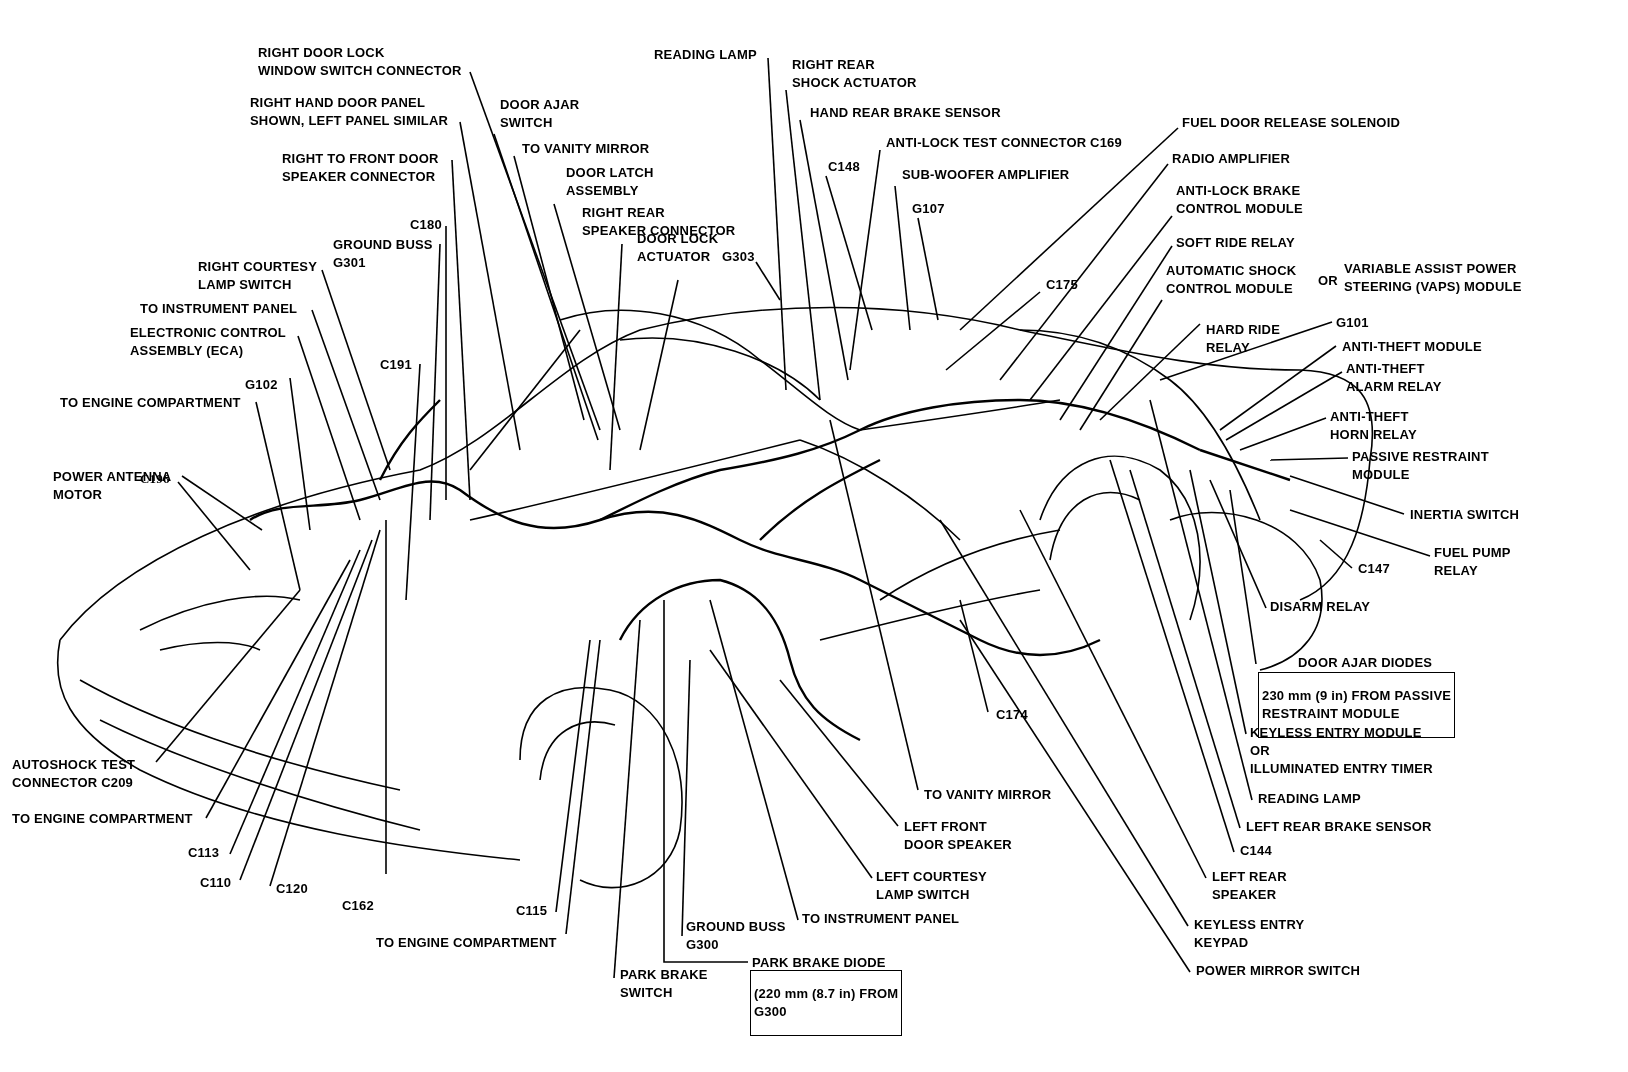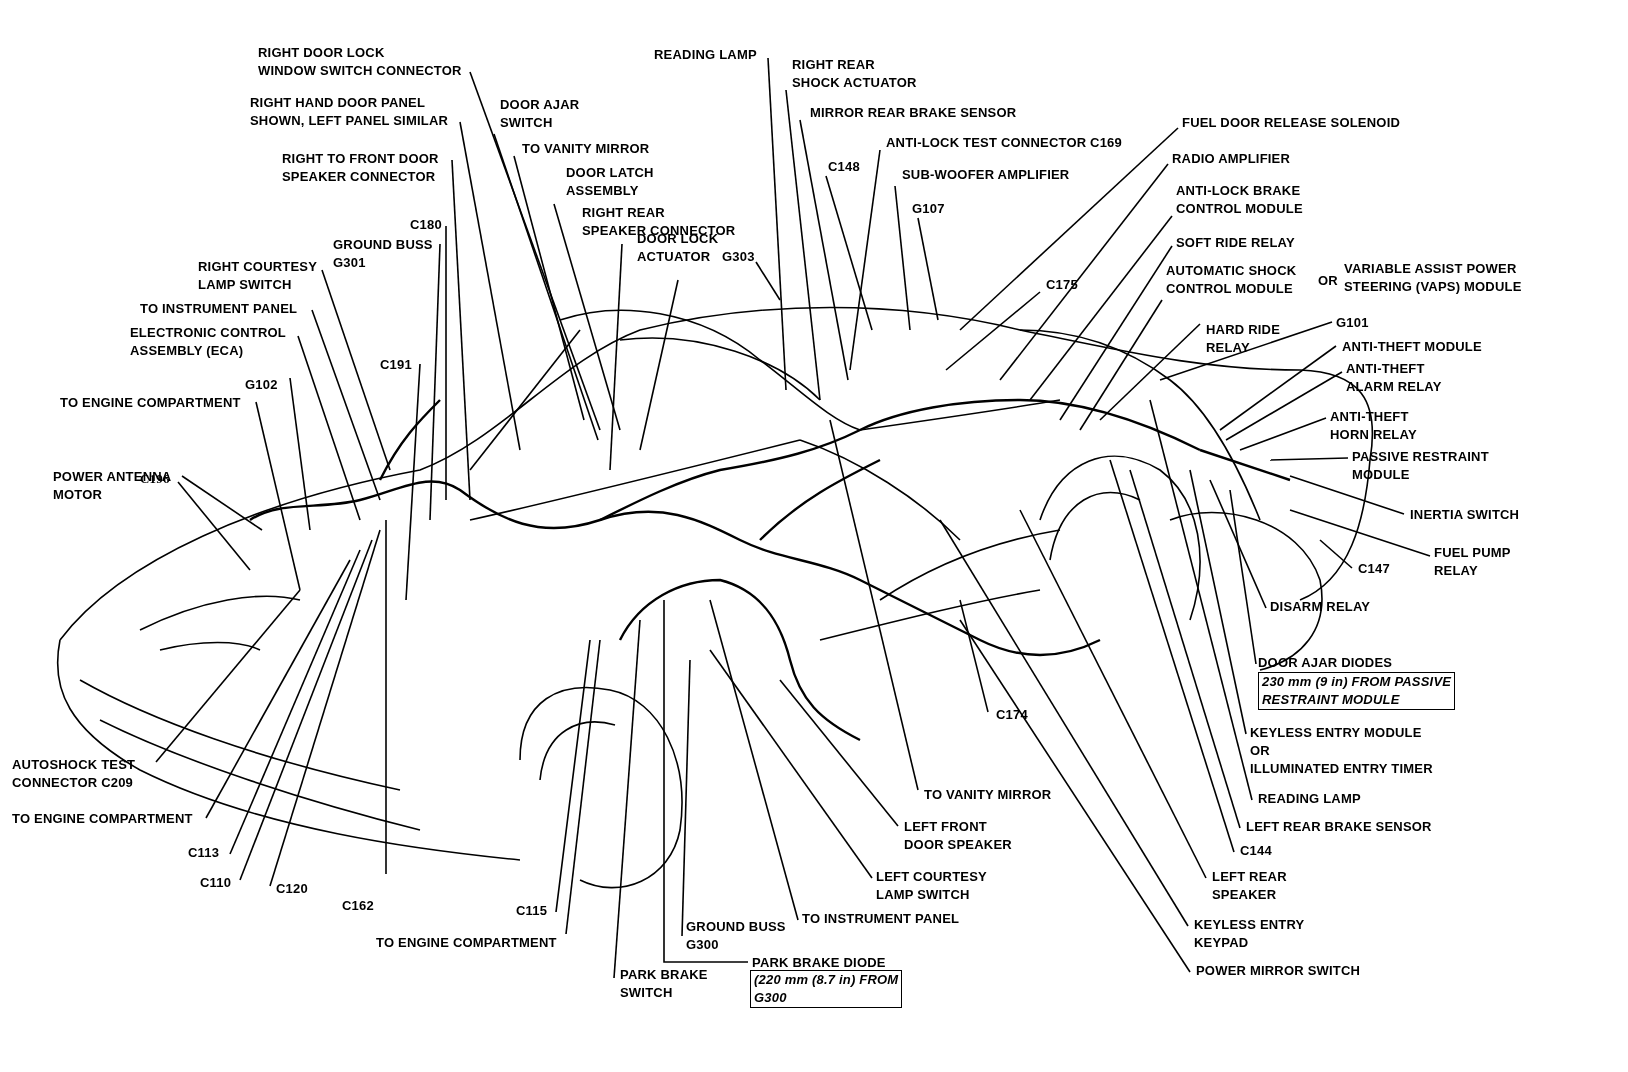--- a/index.html
+++ b/index.html
@@ -1,20 +1,20 @@
 <!DOCTYPE html>
 <html><head>
 <meta charset="utf-8">
 <style>
   html, body { margin:0; padding:0; background:#ffffff; }
   body { width:1628px; height:1072px; position:relative; overflow:hidden; font-family:"Liberation Sans", sans-serif; }
   #diagram { position:absolute; left:0; top:0; width:1628px; height:1072px; }
   .lbl { position:absolute; font-family:"Liberation Sans", sans-serif; font-weight:bold; font-size:13px; line-height:18px; color:#000; white-space:nowrap; letter-spacing:0.2px; }
   .lbl .ln { display:block; }
-  .boxed { border:1.5px solid #000; padding:0 3px; display:inline-block;font-style:italic; }
+  .boxed { border:1.5px solid #000; padding:14px 3px; display:inline-block; }
   svg line, svg polyline, svg path { stroke:#000; fill:none; }
 </style>
 </head>
 <body>
 
 <div id="diagram">
   <svg id="art" width="1628" height="1072" viewBox="0 0 1628 1072" xmlns="http://www.w3.org/2000/svg">
     <g stroke-width="1.6">
       <path d="M60 640 C120 560 260 500 420 470 C500 440 560 360 640 330 C760 300 900 300 1020 330 C1120 350 1200 370 1300 370 C1360 372 1380 400 1370 460 C1365 520 1350 580 1300 600"></path>
       <path d="M60 640 C50 690 70 730 140 770 C260 830 420 850 520 860"></path>
@@ -130,21 +130,21 @@
       <div class="lbl" style="left: 140px; top: 470px; font-family: Liberation Serif, serif;"><span><span class="ln">C196</span></span></div>
       <div class="lbl" style="left: 53px; top: 468px;"><span><span class="ln">POWER ANTENNA</span><span class="ln">MOTOR</span></span></div>
       <div class="lbl" style="left: 500px; top: 96px;"><span><span class="ln">DOOR AJAR</span><span class="ln">SWITCH</span></span></div>
       <div class="lbl" style="left: 522px; top: 140px;"><span><span class="ln">TO VANITY MIRROR</span></span></div>
       <div class="lbl" style="left: 566px; top: 164px;"><span><span class="ln">DOOR LATCH</span><span class="ln">ASSEMBLY</span></span></div>
       <div class="lbl" style="left: 582px; top: 204px;"><span><span class="ln">RIGHT REAR</span><span class="ln">SPEAKER CONNECTOR</span></span></div>
       <div class="lbl" style="left: 602px; top: 230px; margin-left: 35px;"><span><span class="ln">DOOR LOCK</span><span class="ln">ACTUATOR</span></span></div>
       <div class="lbl" style="left: 722px; top: 248px;"><span><span class="ln">G303</span></span></div>
       <div class="lbl" style="left: 654px; top: 46px;"><span><span class="ln">READING LAMP</span></span></div>
       <div class="lbl" style="left: 792px; top: 56px;"><span><span class="ln">RIGHT REAR</span><span class="ln">SHOCK ACTUATOR</span></span></div>
-      <div class="lbl" style="left: 810px; top: 104px;"><span><span class="ln">MIRROR REAR BRAKE SENSOR</span></span></div>
+      <div class="lbl" style="left: 810px; top: 104px;"><span><span class="ln">HAND REAR BRAKE SENSOR</span></span></div>
       <div class="lbl" style="left: 886px; top: 134px;"><span><span class="ln">ANTI-LOCK TEST CONNECTOR C169</span></span></div>
       <div class="lbl" style="left: 828px; top: 158px;"><span><span class="ln">C148</span></span></div>
       <div class="lbl" style="left: 902px; top: 166px;"><span><span class="ln">SUB-WOOFER AMPLIFIER</span></span></div>
       <div class="lbl" style="left: 912px; top: 200px;"><span><span class="ln">G107</span></span></div>
       <div class="lbl" style="left: 1046px; top: 276px;"><span><span class="ln">C175</span></span></div>
       <div class="lbl" style="left: 1182px; top: 114px;"><span><span class="ln">FUEL DOOR RELEASE SOLENOID</span></span></div>
       <div class="lbl" style="left: 1172px; top: 150px;"><span><span class="ln">RADIO AMPLIFIER</span></span></div>
       <div class="lbl" style="left: 1176px; top: 182px;"><span><span class="ln">ANTI-LOCK BRAKE</span><span class="ln">CONTROL MODULE</span></span></div>
       <div class="lbl" style="left: 1176px; top: 234px;"><span><span class="ln">SOFT RIDE RELAY</span></span></div>
       <div class="lbl" style="left: 1166px; top: 262px;"><span><span class="ln">AUTOMATIC SHOCK</span><span class="ln">CONTROL MODULE</span></span></div>
@@ -153,21 +153,21 @@
       <div class="lbl" style="left: 1206px; top: 308px; margin-top: 13px;"><span><span class="ln">HARD RIDE</span><span class="ln">RELAY</span></span></div>
       <div class="lbl" style="left: 1336px; top: 314px;"><span><span class="ln">G101</span></span></div>
       <div class="lbl" style="left: 1342px; top: 338px;"><span><span class="ln">ANTI-THEFT MODULE</span></span></div>
       <div class="lbl" style="left: 1346px; top: 360px;"><span><span class="ln">ANTI-THEFT</span><span class="ln">ALARM RELAY</span></span></div>
       <div class="lbl" style="left: 1330px; top: 408px;"><span><span class="ln">ANTI-THEFT</span><span class="ln">HORN RELAY</span></span></div>
       <div class="lbl" style="left: 1352px; top: 448px;"><span><span class="ln">PASSIVE RESTRAINT</span><span class="ln">MODULE</span></span></div>
       <div class="lbl" style="left: 1410px; top: 506px;"><span><span class="ln">INERTIA SWITCH</span></span></div>
       <div class="lbl" style="left: 1434px; top: 544px;"><span><span class="ln">FUEL PUMP</span><span class="ln">RELAY</span></span></div>
       <div class="lbl" style="left: 1358px; top: 560px;"><span><span class="ln">C147</span></span></div>
       <div class="lbl" style="left: 1270px; top: 598px;"><span><span class="ln">DISARM RELAY</span></span></div>
-      <div class="lbl" style="left: 1222px; top: 654px; padding-left: 36px;"><span><span class="ln">DOOR AJAR DIODES</span></span></div>
+      <div class="lbl" style="left: 1262px; top: 654px; padding-left: 36px;"><span><span class="ln">DOOR AJAR DIODES</span></span></div>
       <div class="lbl" style="left: 1258px; top: 672px;"><span class="boxed"><span class="ln">230 mm (9 in) FROM PASSIVE</span><span class="ln">RESTRAINT MODULE</span></span></div>
       <div class="lbl" style="left: 1250px; top: 724px;"><span><span class="ln">KEYLESS ENTRY MODULE</span><span class="ln">OR</span><span class="ln">ILLUMINATED ENTRY TIMER</span></span></div>
       <div class="lbl" style="left: 1258px; top: 790px;"><span><span class="ln">READING LAMP</span></span></div>
       <div class="lbl" style="left: 1246px; top: 818px;"><span><span class="ln">LEFT REAR BRAKE SENSOR</span></span></div>
       <div class="lbl" style="left: 1240px; top: 842px;"><span><span class="ln">C144</span></span></div>
       <div class="lbl" style="left: 1212px; top: 868px;"><span><span class="ln">LEFT REAR</span><span class="ln">SPEAKER</span></span></div>
       <div class="lbl" style="left: 1194px; top: 916px;"><span><span class="ln">KEYLESS ENTRY</span><span class="ln">KEYPAD</span></span></div>
       <div class="lbl" style="left: 1196px; top: 962px;"><span><span class="ln">POWER MIRROR SWITCH</span></span></div>
       <div class="lbl" style="left: 996px; top: 706px;"><span><span class="ln">C174</span></span></div>
       <div class="lbl" style="left: 924px; top: 786px;"><span><span class="ln">TO VANITY MIRROR</span></span></div>

